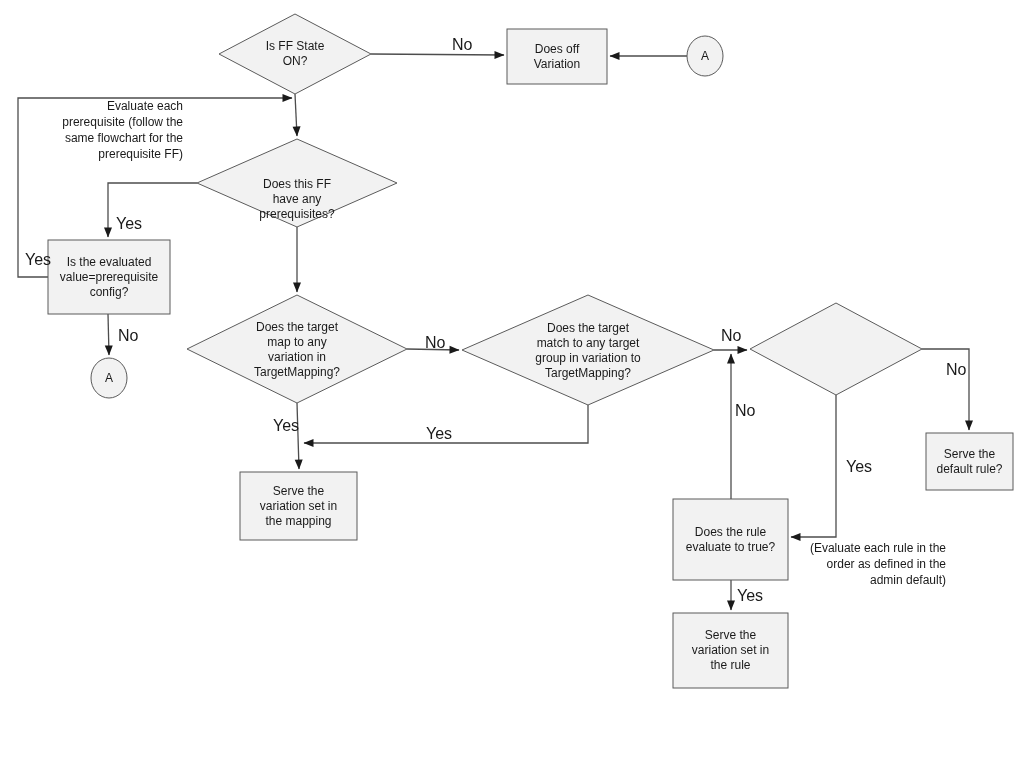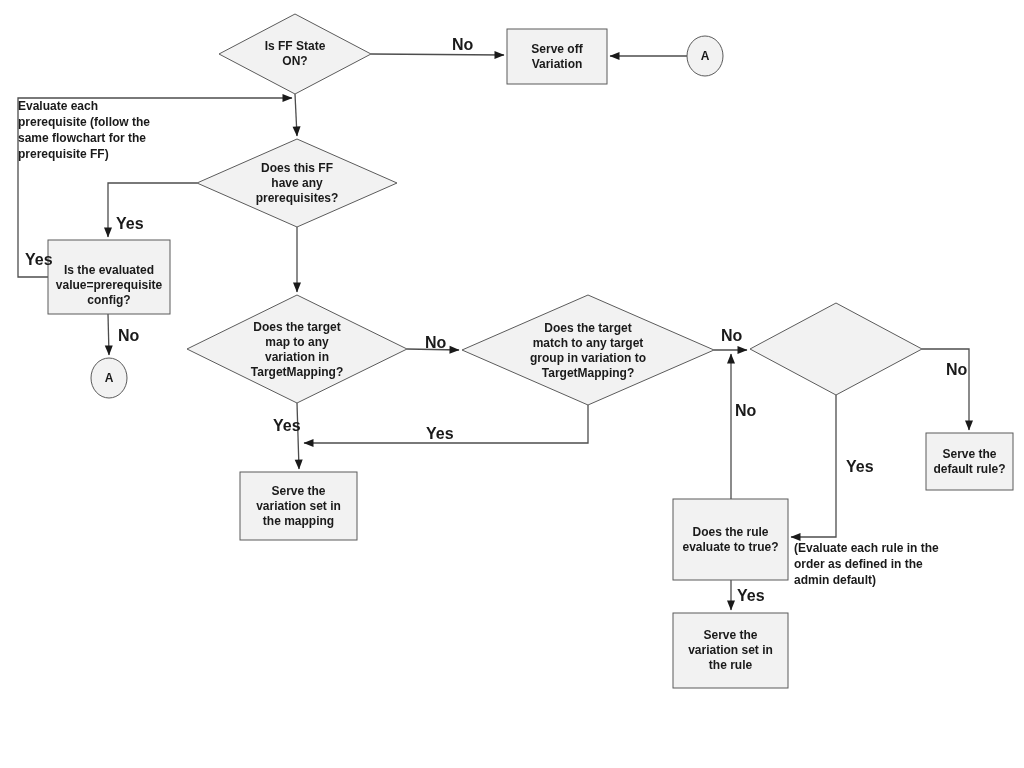--- a/index.html
+++ b/index.html
@@ -5,21 +5,20 @@
 <style>
   html, body { margin: 0; padding: 0; background: #ffffff; }
   .canvas {
     position: relative;
     width: 1024px;
     height: 768px;
     background: var(--canvas_bg, #ffffff);
     font-family: "Liberation Sans", "DejaVu Sans", sans-serif;
     color: var(--text, #1a1a1a);
     overflow: hidden;
-    font-weight: bold;
   }
   svg.wires { position: absolute; left: 0; top: 0; }
   .shape { fill: var(--shape_fill, #f2f2f2); stroke: var(--shape_stroke, #5b5b5b); stroke-width: 1; }
   .edge  { fill: none; stroke: var(--line, #4d4d4d); stroke-width: 1.3; }
   #arrowhead path { fill: var(--arrow, #1a1a1a); }
   .node-label {
     position: absolute;
     display: flex;
     align-items: center;
     justify-content: center;
@@ -33,21 +32,21 @@
     position: absolute;
     font-size: 16px;
     line-height: 13px;
     white-space: pre-line;
     pointer-events: none;
   }
   .note {
     position: absolute;
     font-size: 12px;
     line-height: 16px;
-    text-align: left;
+    text-align: right;
     white-space: pre-line;
     pointer-events: none;
   }
 </style>
 </head>
 <body>
 
 <div class="canvas">
 
   <svg class="wires" width="1024" height="768" viewBox="0 0 1024 768">
@@ -83,27 +82,27 @@
     <polygon class="shape" points="588,295 714,350 588,405 462,350"></polygon>
     <polygon class="shape" points="836,303 922,349 836,395 750,349"></polygon>
     <rect class="shape" x="926" y="433" width="87" height="57"></rect>
     <rect class="shape" x="673" y="499" width="115" height="81"></rect>
     <rect class="shape" x="673" y="613" width="115" height="75"></rect>
     <rect class="shape" x="240" y="472" width="117" height="68"></rect>
   </svg>
 
   <div class="node-label" style="left:235px; top:37px; width:120px; height:34px;">Is FF State
 ON?</div>
-  <div class="node-label" style="left:507px; top:29px; width:100px; height:55px;">Serve off
+  <div class="node-label" style="left:507px; top:29px; width:100px; height:55px;">Does off
 Variation</div>
   <div class="node-label" style="left:687px; top:36px; width:36px; height:40px;">A</div>
-  <div class="node-label" style="left:227px; top:160px; width:140px; height:46px;">Does this FF
+  <div class="node-label" style="left:227px; top:176px; width:140px; height:46px;">Does this FF
 have any
 prerequisites?</div>
-  <div class="node-label" style="left:48px; top:240px; width:122px; height:74px;margin-top:8px;">Is the evaluated
+  <div class="node-label" style="left:48px; top:240px; width:122px; height:74px;">Is the evaluated
 value=prerequisite
 config?</div>
   <div class="node-label" style="left:91px; top:358px; width:36px; height:40px;">A</div>
   <div class="node-label" style="left:227px; top:319px; width:140px; height:61px;">Does the target
 map to any
 variation in
 TargetMapping?</div>
   <div class="node-label" style="left:508px; top:320px; width:160px; height:61px;">Does the target
 match to any target
 group in variation to

